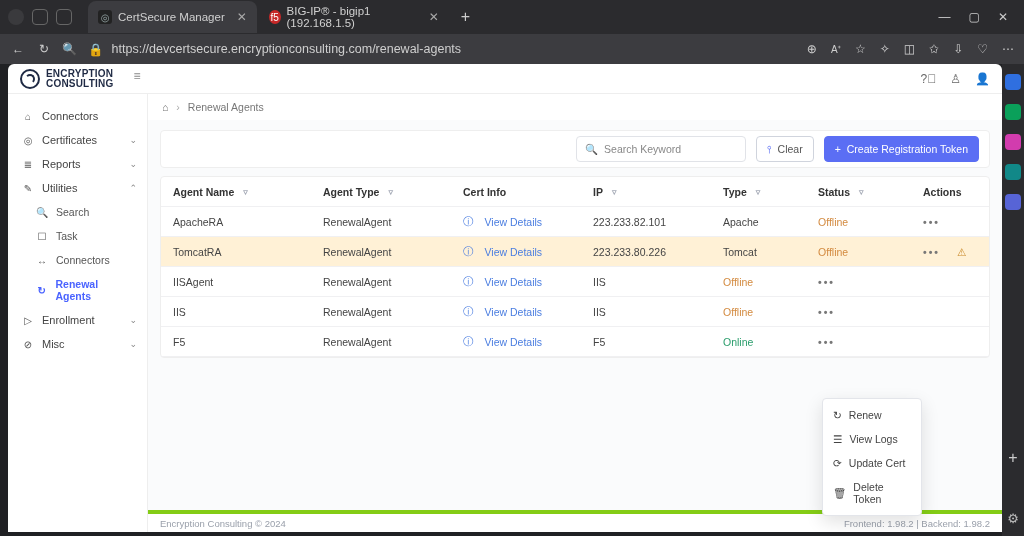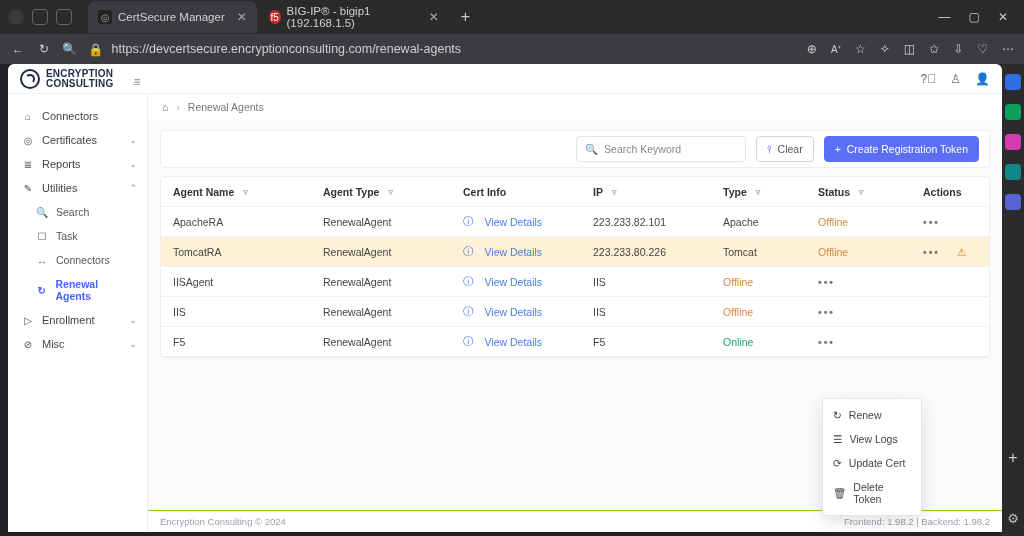--- a/index.html
+++ b/index.html
@@ -55,21 +55,21 @@
 .link { color: #4a7de0; }
 .link .i { color: #4a7de0; margin-right: 2px; }
 .status-offline { color: #d38a3f; }
 .status-online { color: #2a9d6c; }
 .actions { color: #777; letter-spacing: 2px; font-weight: 700; }
 .warn { color: #c98a2a; margin-left: 8px; }
 
 .menu { position: absolute; right: 80px; top: 334px; width: 100px; background: #fff; border: 1px solid #e3e5ea; border-radius: 4px; box-shadow: 0 6px 18px rgba(0,0,0,.12); font-size: 10.5px; color: #444; padding: 4px 0; }
 .menu .mi { padding: 6px 10px; display: flex; align-items: center; gap: 7px; cursor: pointer; }
 
-.footer { height: 22px; border-top: 1px solid #84cc16; display: flex; align-items: center; justify-content: space-between; padding: 0 12px; font-size: 9.5px; color: #9aa0ab; background: #fff; }
+.footer { height: 22px; border-top: 4px solid #84cc16; display: flex; align-items: center; justify-content: space-between; padding: 0 12px; font-size: 9.5px; color: #9aa0ab; background: #fff; }
 
 .edgepanel { position: absolute; right: 0; top: 64px; bottom: 0; width: 22px; background: #2b2b2e; display: flex; flex-direction: column; align-items: center; gap: 14px; padding-top: 10px; }
 .edgepanel .app { width: 16px; height: 16px; border-radius: 4px; }
 .a1{background:#2f6fe0}.a2{background:#0aa05a}.a3{background:#d23cae}.a4{background:#118888}.a5{background:#5764d6}
 .edgepanel .plus { margin-top: auto; margin-bottom: 30px; color: #ccc; font-size: 16px; }
 .edgepanel .gear { margin-bottom: 10px; color: #bbb; font-size: 13px; }
 </style>
 </head>
 <body>
 
@@ -113,21 +113,21 @@
     <span>◫</span>
     <span>✩</span>
     <span>⇩</span>
     <span>♡</span>
     <span>⋯<span class="dot"></span></span>
   </div>
 </div>
 
 <div class="apparea">
   <div class="apptop">
-    <div style="display:flex;align-items:flex-end;gap:20px">
+    <div style="display:flex;align-items:flex-start;gap:20px">
       <div class="brand">
         <span class="logo"></span>
         <span style="line-height:10px">
           <span>ENCRYPTION</span><br>
           <span>CONSULTING</span>
         </span>
       </div>
       <span style="color:#888">≡</span>
     </div>
     <div class="right">

